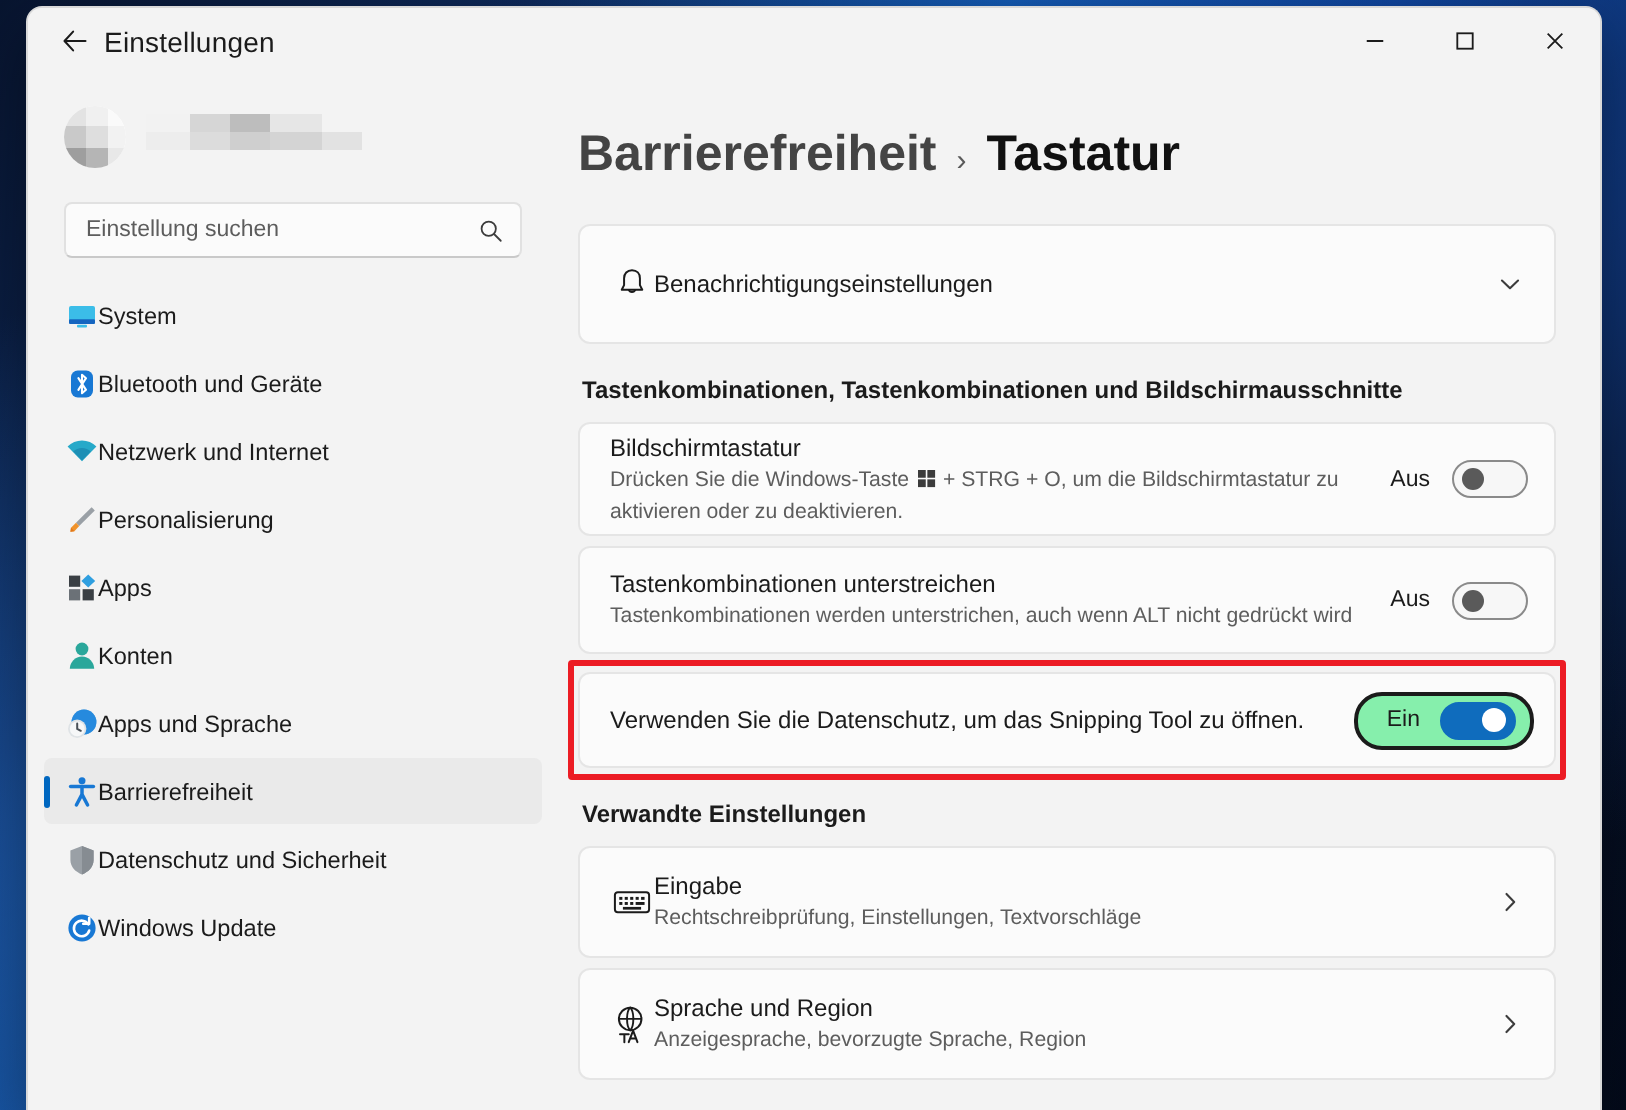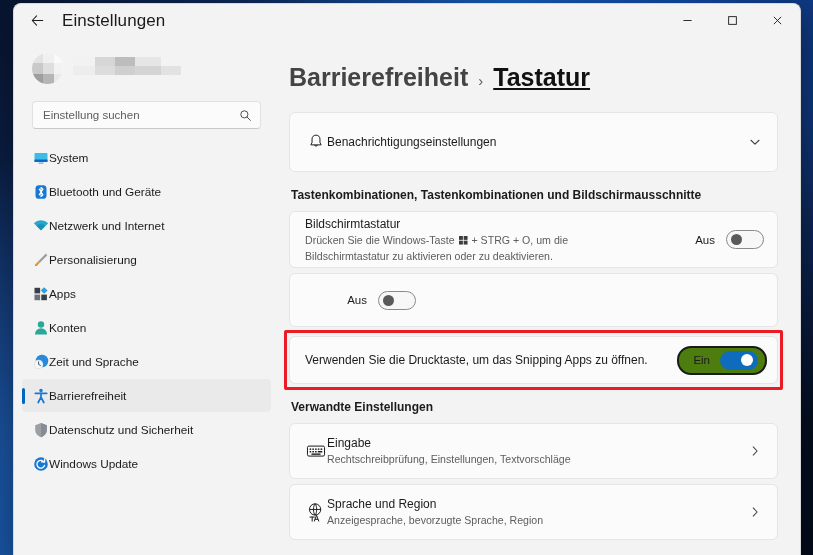--- a/index.html
+++ b/index.html
@@ -58,23 +58,23 @@
     z-index: 5;
   }
   .back-btn {
     width: 30px; height: 30px;
     margin-left: 8px;
     display: flex; align-items: center; justify-content: center;
     border-radius: 4px;
     color: #1b1b1b;
   }
   .win-title {
-    font-size: 17px;
-    color: #1b1b1b;
-    margin-left: 10px;
+    font-size: 14px;
+    color: #1b1b1b;
+    margin-left: 0;
     letter-spacing: .1px;
   }
   .win-ctrls { margin-left: auto; display: flex; height: 33px; }
   .win-ctrl {
     width: 45px; height: 33px;
     display: flex; align-items: center; justify-content: center;
     color: #1b1b1b;
   }
 
   
@@ -187,21 +187,20 @@
   .crumb-parent {
     font-size: 25px;
     color: #444;
     font-weight: 600;
   }
   .crumb-sep { font-size: 15px; color: #5a5a5a; }
   .crumb-current {
     font-size: 25px;
     color: #111;
     font-weight: 600;
-    text-decoration: underline;
   }
 
   .card {
     background: #fbfbfb;
     border: 1px solid #e5e5e5;
     border-radius: 6px;
     margin-bottom: 5px;
   }
 
   .card-row {
@@ -247,21 +246,20 @@
     color: #1b1b1b;
     margin: 16px 0 9px 2px;
   }
 
   
   .toggle-wrap {
     display: flex;
     align-items: center;
     gap: 11px;
     flex: 0 0 auto;
-    margin-left: 40px;
   }
   .toggle-state {
     font-size: 11.5px;
     color: #1b1b1b;
     min-width: 22px;
     text-align: right;
   }
   .switch {
     width: 38px; height: 19px;
     border-radius: 10px;
@@ -288,21 +286,21 @@
     left: auto; right: 4px;
   }
 
   .focus-ring {
     border: 2px solid #1b1b1b;
     border-radius: 14px;
     padding: 3px 7px 3px 9px;
     display: flex;
     align-items: center;
     gap: 10px;
-    background: #4d7c0f;
+    background: #86efac;
   }
 
   
   .card.annotated {
     position: relative;
     margin-bottom: 5px;
   }
   .annot-box {
     position: absolute;
     left: -6px; right: -6px;
@@ -452,21 +450,21 @@
         <div class="nav-item">
           <span class="nav-ico">
             <svg width="16" height="16" viewBox="0 0 16 16">
               <circle cx="9" cy="7" r="6.2" fill="#1d7fd4"></circle>
               <path d="M9 .8 A6.2 6.2 0 0 0 9 13.2 A6.2 6.2 0 0 0 9 .8 Z" fill="#2e93e6" opacity=".55"></path>
               <circle cx="5.6" cy="10.4" r="4.6" fill="#dfe3e6"></circle>
               <circle cx="5.6" cy="10.4" r="3.7" fill="#f6f7f8"></circle>
               <path d="M5.6 7.8 V10.4 L7.4 11.4" stroke="#4a5057" stroke-width="1" fill="none" stroke-linecap="round"></path>
             </svg>
           </span>
-          <span class="nav-label">Zeit und Sprache</span>
+          <span class="nav-label">Apps und Sprache</span>
         </div>
 
 
         <div class="nav-item active">
           <span class="nav-ico">
             <svg width="16" height="16" viewBox="0 0 16 16">
               <circle cx="8" cy="2.4" r="1.75" fill="#1878d4"></circle>
               <path d="M2.3 5.3 H13.7" stroke="#1878d4" stroke-width="1.75" stroke-linecap="round"></path>
               <path d="M8 5.3 V9.2 M8 9.2 L5.2 14.5 M8 9.2 L10.8 14.5" stroke="#1878d4" stroke-width="1.75" fill="none" stroke-linecap="round" stroke-linejoin="round"></path>
             </svg>
@@ -548,34 +546,38 @@
             <span class="toggle-state">Aus</span>
             <span class="switch">
               <span class="knob"></span>
             </span>
           </div>
         </div>
       </div>
 
       <div class="card">
         <div class="card-row" style="min-height:52px; padding-right:13px">
+          <div class="row-text">
+            <div class="row-title">Tastenkombinationen unterstreichen</div>
+            <div class="row-sub">Tastenkombinationen werden unterstrichen, auch wenn ALT nicht gedrückt wird</div>
+          </div>
           <div class="toggle-wrap">
             <span class="toggle-state">Aus</span>
             <span class="switch">
               <span class="knob"></span>
             </span>
           </div>
         </div>
       </div>
 
       <div class="card annotated" style="margin-top:9px;margin-bottom:12px">
         <div class="annot-box"></div>
         <div class="card-row" style="min-height:46px; padding-right:10px">
           <div class="row-text">
-            <div class="row-title">Verwenden Sie die Drucktaste, um das Snipping Apps zu öffnen.</div>
+            <div class="row-title">Verwenden Sie die Datenschutz, um das Snipping Tool zu öffnen.</div>
           </div>
           <div class="focus-ring">
             <span class="toggle-state">Ein</span>
             <span class="switch on">
               <span class="knob"></span>
             </span>
           </div>
         </div>
       </div>
 

